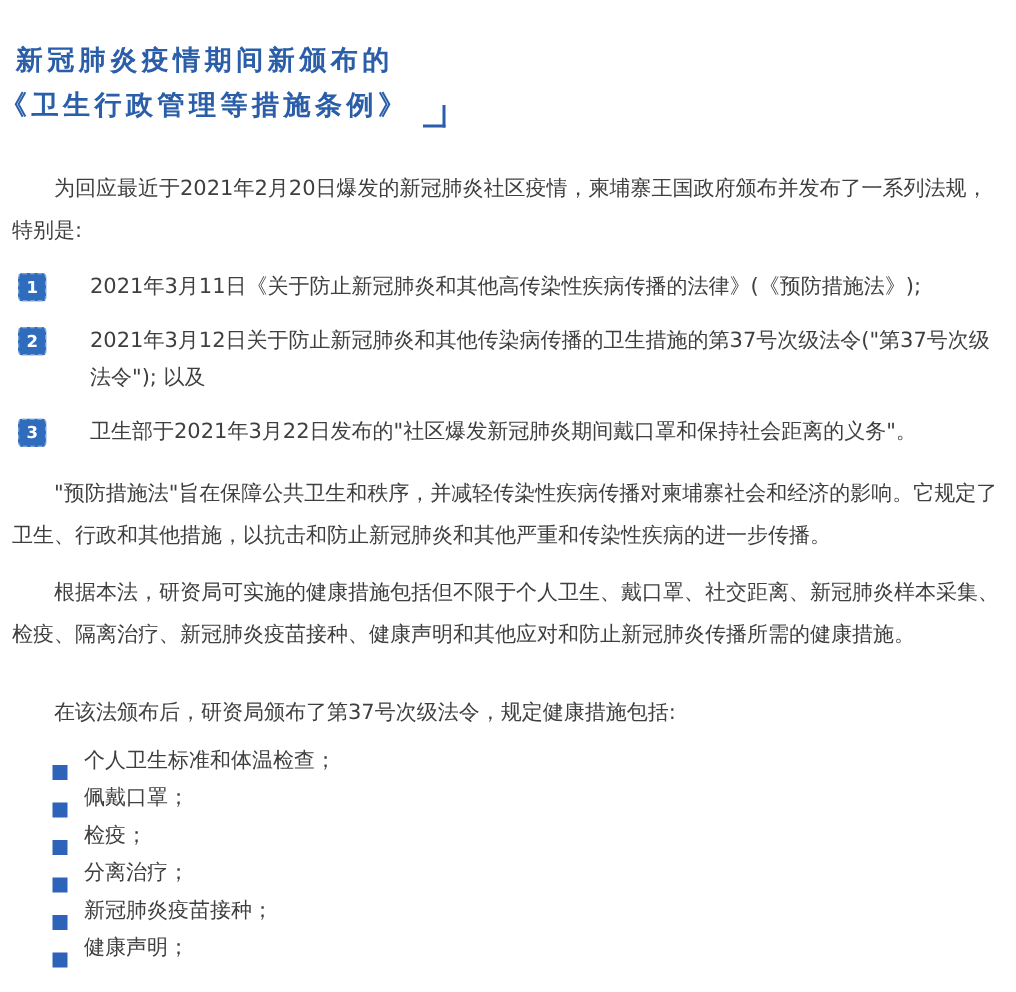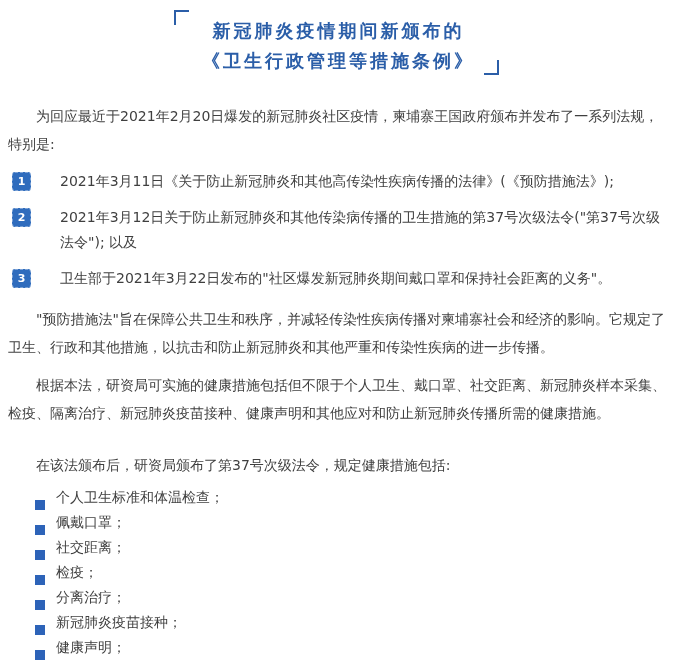--- a/index.html
+++ b/index.html
@@ -7,22 +7,22 @@
     position:relative;
     width:677px;height:661px;
     background:#ffffff;
     overflow:hidden;
     font-family:"DejaVu Sans","Liberation Sans",sans-serif;
     color:#3f3f3f;
     font-size:14px;
   }
   
   .title-wrap{
-    display:flex;justify-content:center;
-    padding-top:16px;
+    display:flex;justify-content:flex-start;
+    padding-top:26px;
   }
   .title-block{
     position:relative;
     text-align:center;
     font-family:"DejaVu Serif","Liberation Serif",serif;
     font-weight:bold;
     font-size:18px;
     letter-spacing:3px;
     color:#2b5ea8;
     line-height:30px;
@@ -138,24 +138,20 @@
       <div class="bullet-item">
         <span class="bullet-square"></span>
         <span class="bullet-text">个人卫生标准和体温检查；</span>
       </div>
       <div class="bullet-item">
         <span class="bullet-square"></span>
         <span class="bullet-text">佩戴口罩；</span>
       </div>
       <div class="bullet-item">
         <span class="bullet-square"></span>
-        <span class="bullet-text">社交距离；</span>
-      </div>
-      <div class="bullet-item">
-        <span class="bullet-square"></span>
         <span class="bullet-text">检疫；</span>
       </div>
       <div class="bullet-item">
         <span class="bullet-square"></span>
         <span class="bullet-text">分离治疗；</span>
       </div>
       <div class="bullet-item">
         <span class="bullet-square"></span>
         <span class="bullet-text">新冠肺炎疫苗接种；</span>
       </div>

